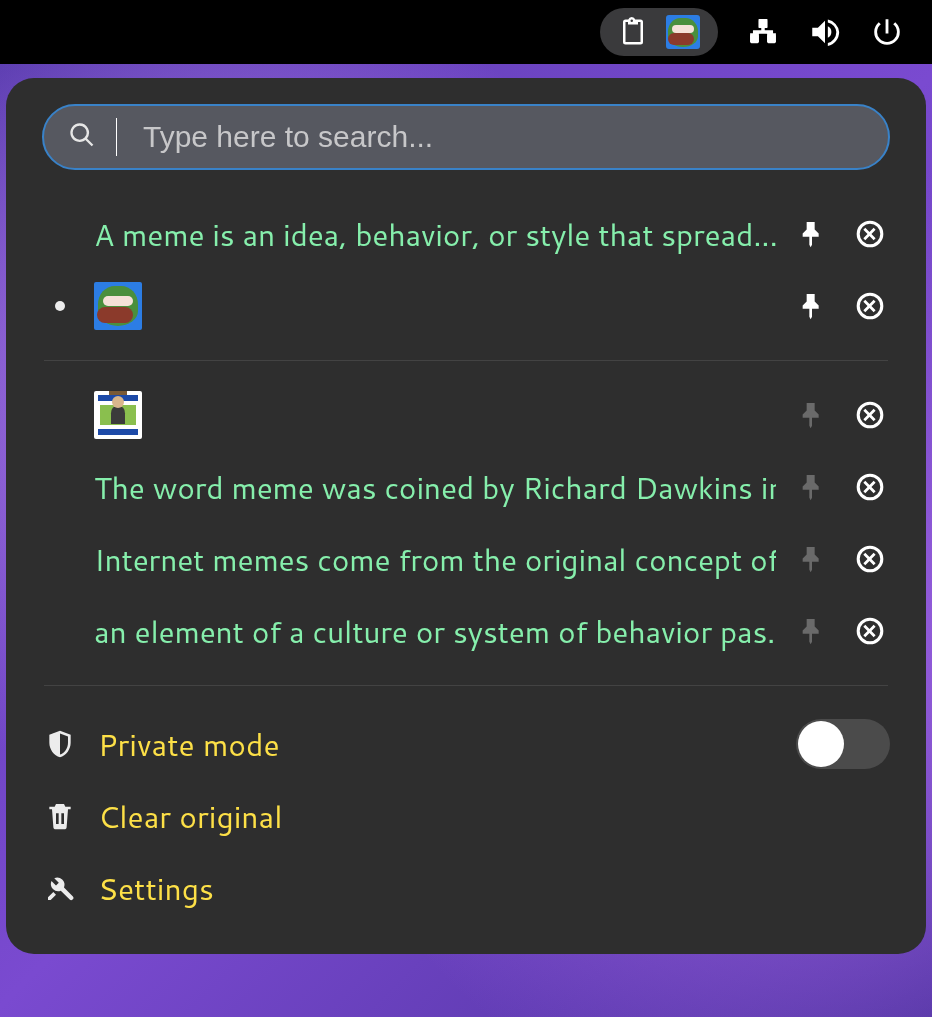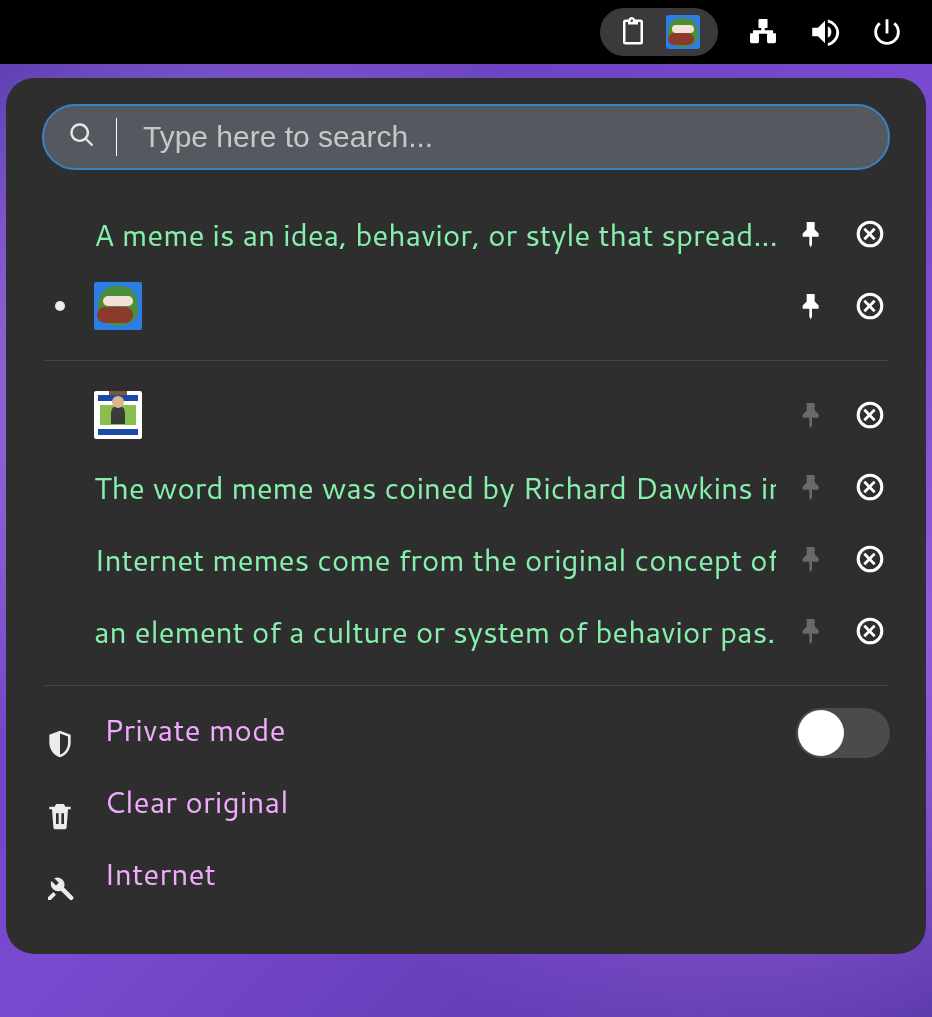--- a/index.html
+++ b/index.html
@@ -114,22 +114,22 @@
   .thumb-whatif .mid { position:absolute; left:6px; right:6px; top:14px; bottom:14px;
     background: linear-gradient(#8abf4e 70%, #8abf4e 0) ;
     display:flex; align-items:center; justify-content:center; }
   .thumb-whatif .guy { width:14px; height:18px; background:#3b3b3b; border-radius:40% 40% 0 0; position:relative; }
   .thumb-whatif .guy::before { content:""; position:absolute; top:-10px; left:1px; width:12px; height:12px; border-radius:50%; background:#d9b68c; }
   .thumb-whatif .guy::after  { content:""; position:absolute; top:-18px; left:-2px; width:18px; height:7px; border-radius:3px 3px 0 0; background:#7a5a36; }
 
   
   .footer { padding-top: 4px; }
   .footer-row {
-    display: flex; gap: 26px;
-    height: 72px; font-size: 30px; color: #f0abfc; cursor:pointer;
+    display: flex; align-items: center; gap: 20px;
+    height: 72px; font-size: 30px; color: #fde047; cursor:pointer;
   }
   .footer-icon { width: 36px; display:flex; align-items:center; justify-content:center; }
   .footer-icon svg { width: 32px; height: 32px; fill:#ececec; }
   .spacer { flex: 1; }
 
   .toggle {
     width: 94px; height: 50px; border-radius: 25px; background: #4b4b4b;
     position: relative; flex: 0 0 94px;
   }
   .toggle-knob {
@@ -356,16 +356,16 @@
           </svg>
         </span>
       <span>Clear original</span>
     </div>
     <div class="footer-row">
       <span class="footer-icon">
           <svg>
             <use href="#i-tools"></use>
           </svg>
         </span>
-      <span>Internet</span>
+      <span>Settings</span>
     </div>
   </div>
 </div>
 
 </body></html>

